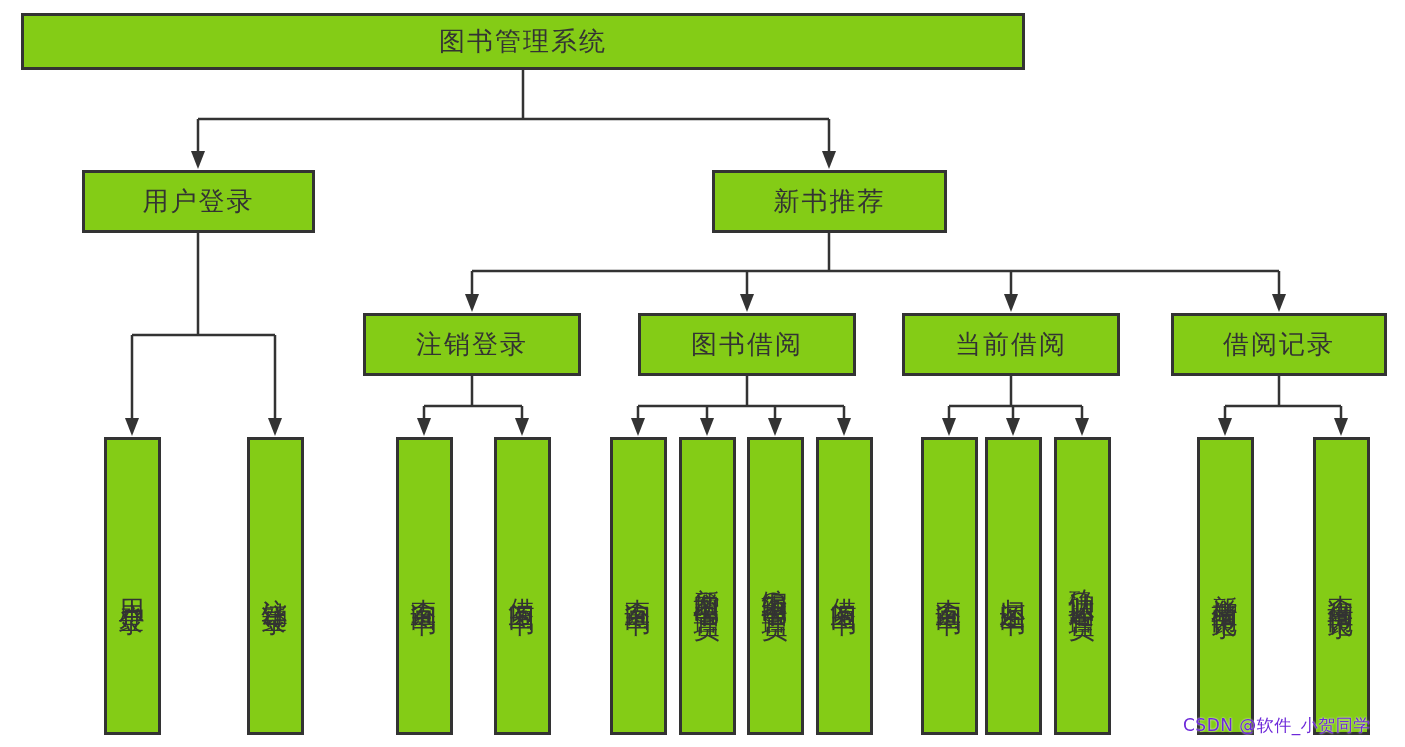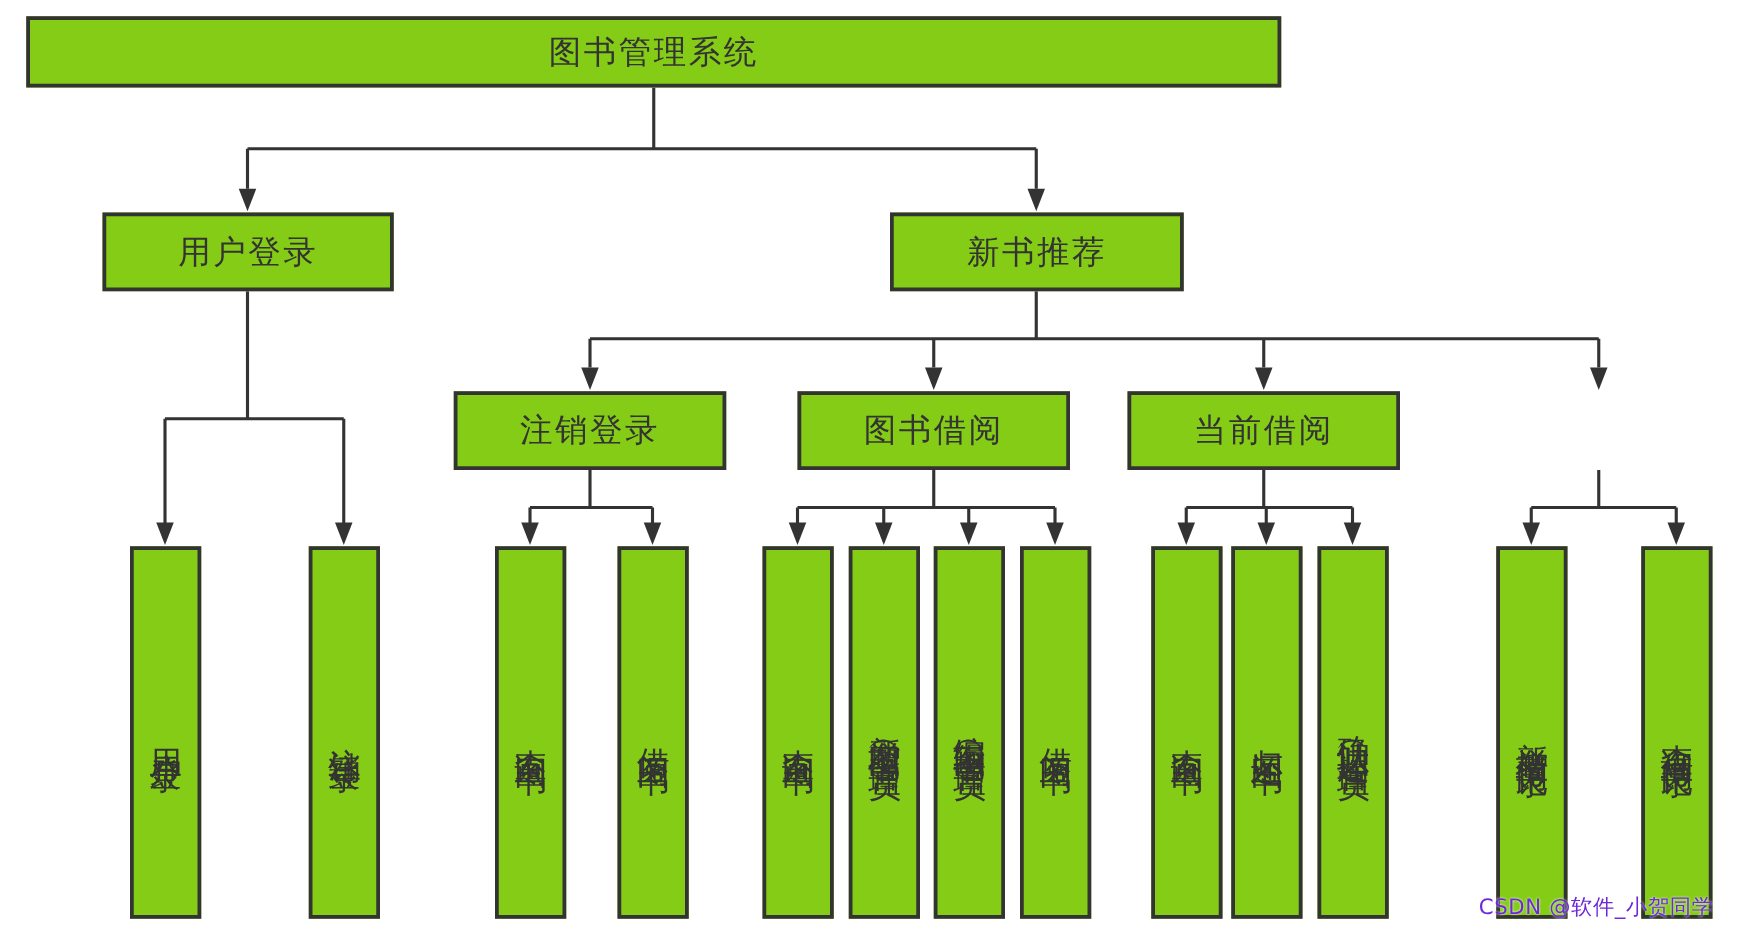--- a/index.html
+++ b/index.html
@@ -83,20 +83,21 @@
   </svg>
 
   <div class="box" style="left:21px;top:13px;width:1004px;height:57px;">图书管理系统</div>
 
   <div class="box" style="left:82px;top:170px;width:233px;height:63px;">用户登录</div>
   <div class="box" style="left:712px;top:170px;width:235px;height:63px;">新书推荐</div>
 
   <div class="box" style="left:363px;top:313px;width:218px;height:63px;">注销登录</div>
   <div class="box" style="left:638px;top:313px;width:218px;height:63px;">图书借阅</div>
   <div class="box" style="left:902px;top:313px;width:218px;height:63px;">当前借阅</div>
+  <div class="box" style="left:1171px;top:313px;width:216px;height:63px;">借阅记录</div>
 
   <div class="box vbox" style="left:104px;top:437px;width:57px;height:298px;">用户登录</div>
   <div class="box vbox" style="left:247px;top:437px;width:57px;height:298px;">注销登录</div>
 
   <div class="box vbox" style="left:396px;top:437px;width:57px;height:298px;">查询图书</div>
   <div class="box vbox" style="left:494px;top:437px;width:57px;height:298px;">借阅图书</div>
 
   <div class="box vbox" style="left:610px;top:437px;width:57px;height:298px;">查询图书</div>
   <div class="box vbox" style="left:679px;top:437px;width:57px;height:298px;">新增图书（管理员）</div>
   <div class="box vbox" style="left:747px;top:437px;width:57px;height:298px;">编辑图书（管理员）</div>

